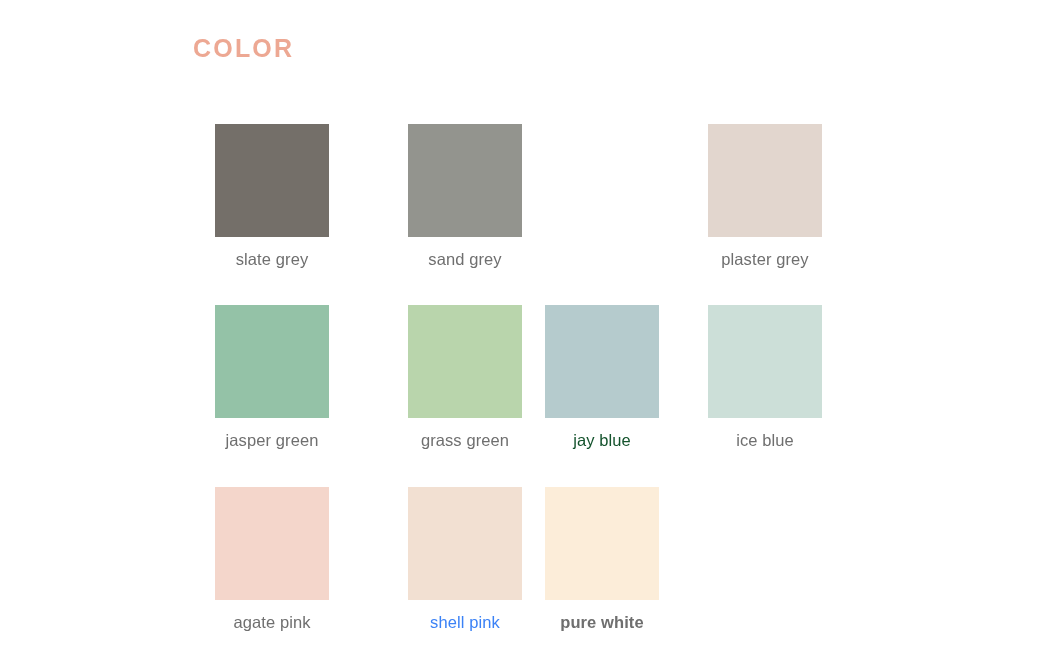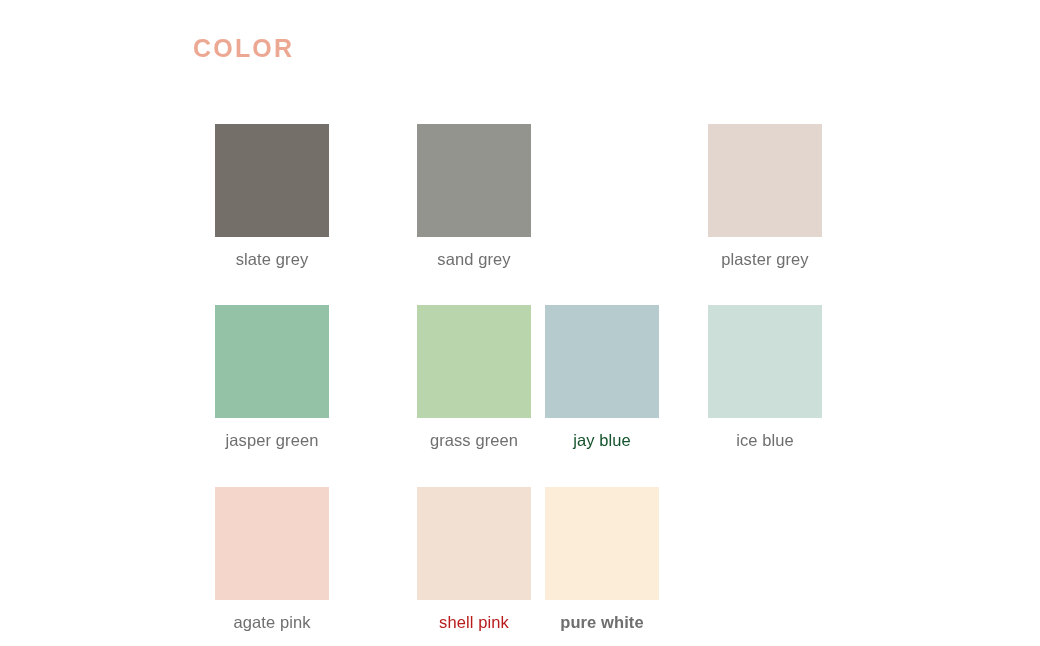--- a/index.html
+++ b/index.html
@@ -54,21 +54,21 @@
   .swatch-row.row-1 { top: 181px; }
   .swatch-row.row-2 { top: 363px; }
 
   .swatch-cell {
     position: absolute;
     top: 0;
     width: 114px;
     margin-top: 34px;
   }
   .swatch-cell.col-0 { left: 0px; }
-  .swatch-cell.col-1 { left: 174px; padding-left: 28px; }
+  .swatch-cell.col-1 { left: 165px; padding-left: 28px; }
   .swatch-cell.col-2 { left: 330px; }
   .swatch-cell.col-3 { left: 493px; }
 
   .swatch-chip {
     width: 114px;
     height: 113px;
     display: block;
   }
 
   .swatch-label {
@@ -125,21 +125,21 @@
       </div>
     </div>
 
     <div class="swatch-row row-2">
       <div class="swatch-cell col-0">
         <span class="swatch-chip" style="background: rgb(244, 214, 203);"></span>
         <div class="swatch-label" style="color: rgb(111, 111, 111);">agate pink</div>
       </div>
       <div class="swatch-cell col-1">
         <span class="swatch-chip" style="background: rgb(242, 224, 210);"></span>
-        <div class="swatch-label" style="color: #b91c1c;">shell pink</div>
+        <div class="swatch-label" style="color: #3b82f6;">shell pink</div>
       </div>
       <div class="swatch-cell col-2">
         <span class="swatch-chip" style="background: rgb(252, 237, 217);"></span>
         <div class="swatch-label" style="color: rgb(111, 111, 111); font-weight: bold;">pure white</div>
       </div>
     </div>
 
   </div>
 </div>
 

